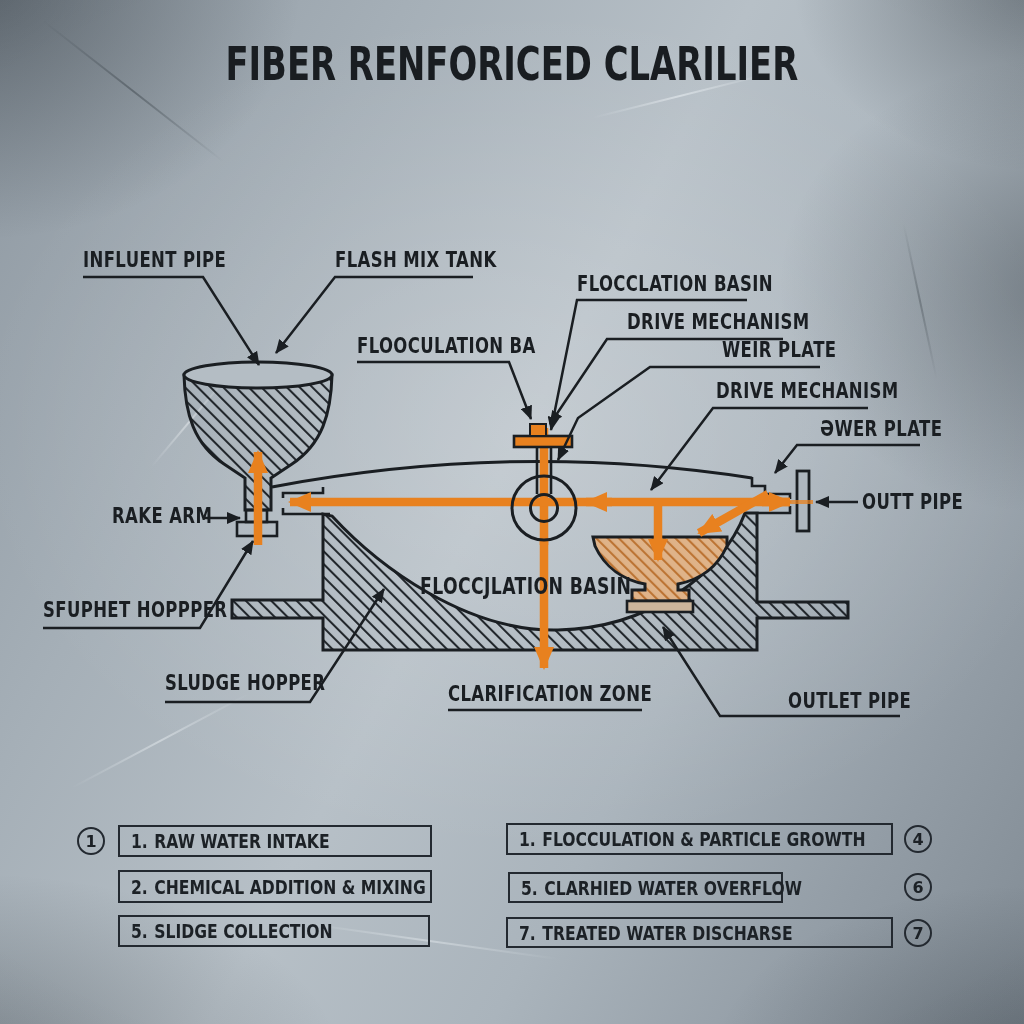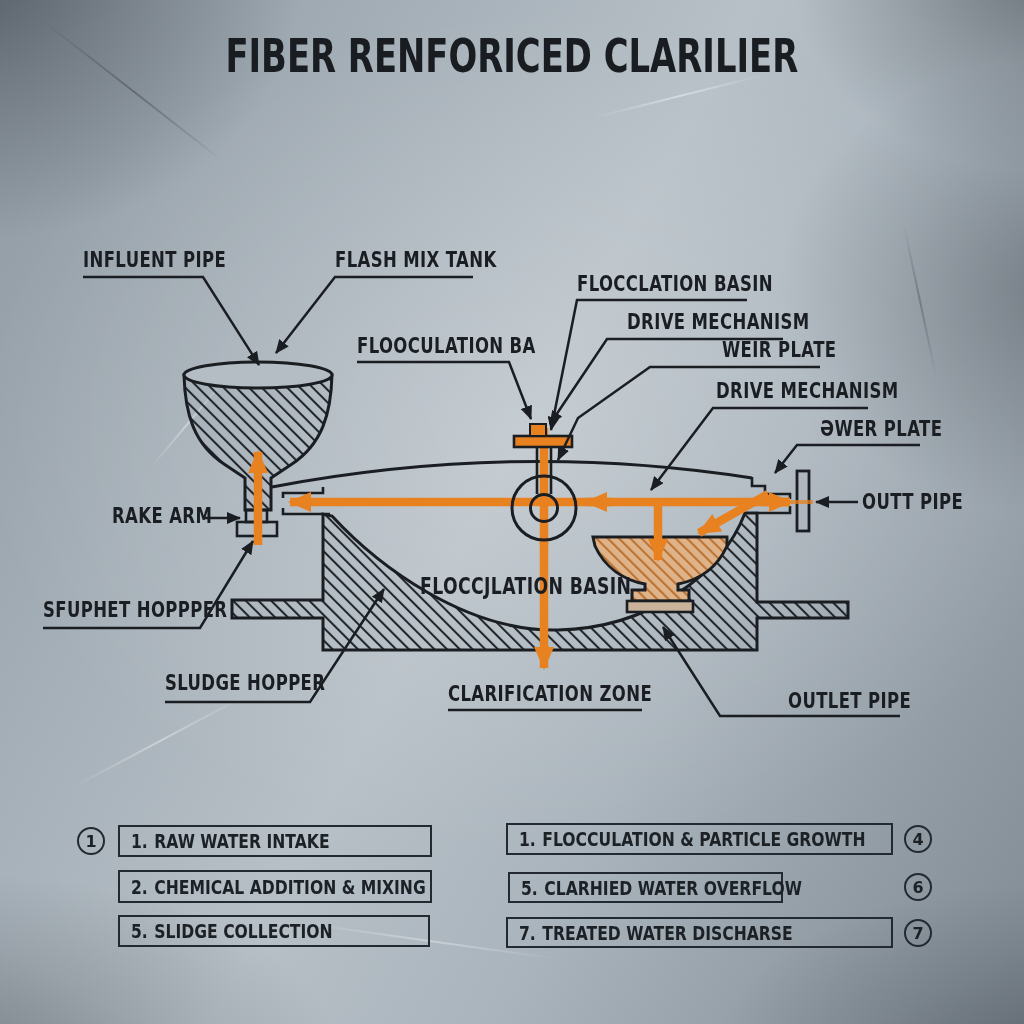--- a/index.html
+++ b/index.html
@@ -22,21 +22,21 @@
       background:linear-gradient(to right,transparent,rgba(240,245,248,.5),transparent);}
   .s3{left:60px;top:740px;width:200px;height:2px;transform:rotate(-28deg);
       background:linear-gradient(to right,transparent,rgba(238,243,246,.45),transparent);}
   .s4{left:840px;top:300px;width:160px;height:2px;transform:rotate(78deg);
       background:linear-gradient(to right,transparent,rgba(30,38,44,.28),transparent);}
   .s5{left:300px;top:940px;width:260px;height:2px;transform:rotate(8deg);
       background:linear-gradient(to right,transparent,rgba(240,245,248,.4),transparent);}
   .s6{left:130px;top:420px;width:120px;height:2px;transform:rotate(-50deg);
       background:linear-gradient(to right,transparent,rgba(245,248,250,.45),transparent);}
   svg.diagram{position:absolute;left:0;top:0;}
-  .title{position:absolute;left:0;top:28px;width:1024px;text-align:center;
+  .title{position:absolute;left:0;top:36px;width:1024px;text-align:center;
          font-size:47px;font-weight:bold;color:#191d21;letter-spacing:0px;}
   .title span{display:inline-block;transform:scaleX(.72);transform-origin:center;white-space:nowrap;}
   .lbl{position:absolute;font-size:22px;font-weight:bold;color:#1a1e22;
        transform:scaleX(.75);transform-origin:left top;white-space:nowrap;letter-spacing:.5px;}
   .lbl-inner{font-size:23px;}
   .lbox{position:absolute;border:2px solid #232930;box-sizing:border-box;
         display:flex;align-items:center;}
   .lrow{display:flex;align-items:baseline;transform:scaleX(.78);transform-origin:left center;
         font-weight:bold;color:#1c2126;font-size:20px;white-space:nowrap;padding-left:14px;}
   .lnum{display:inline-block;min-width:30px;}

